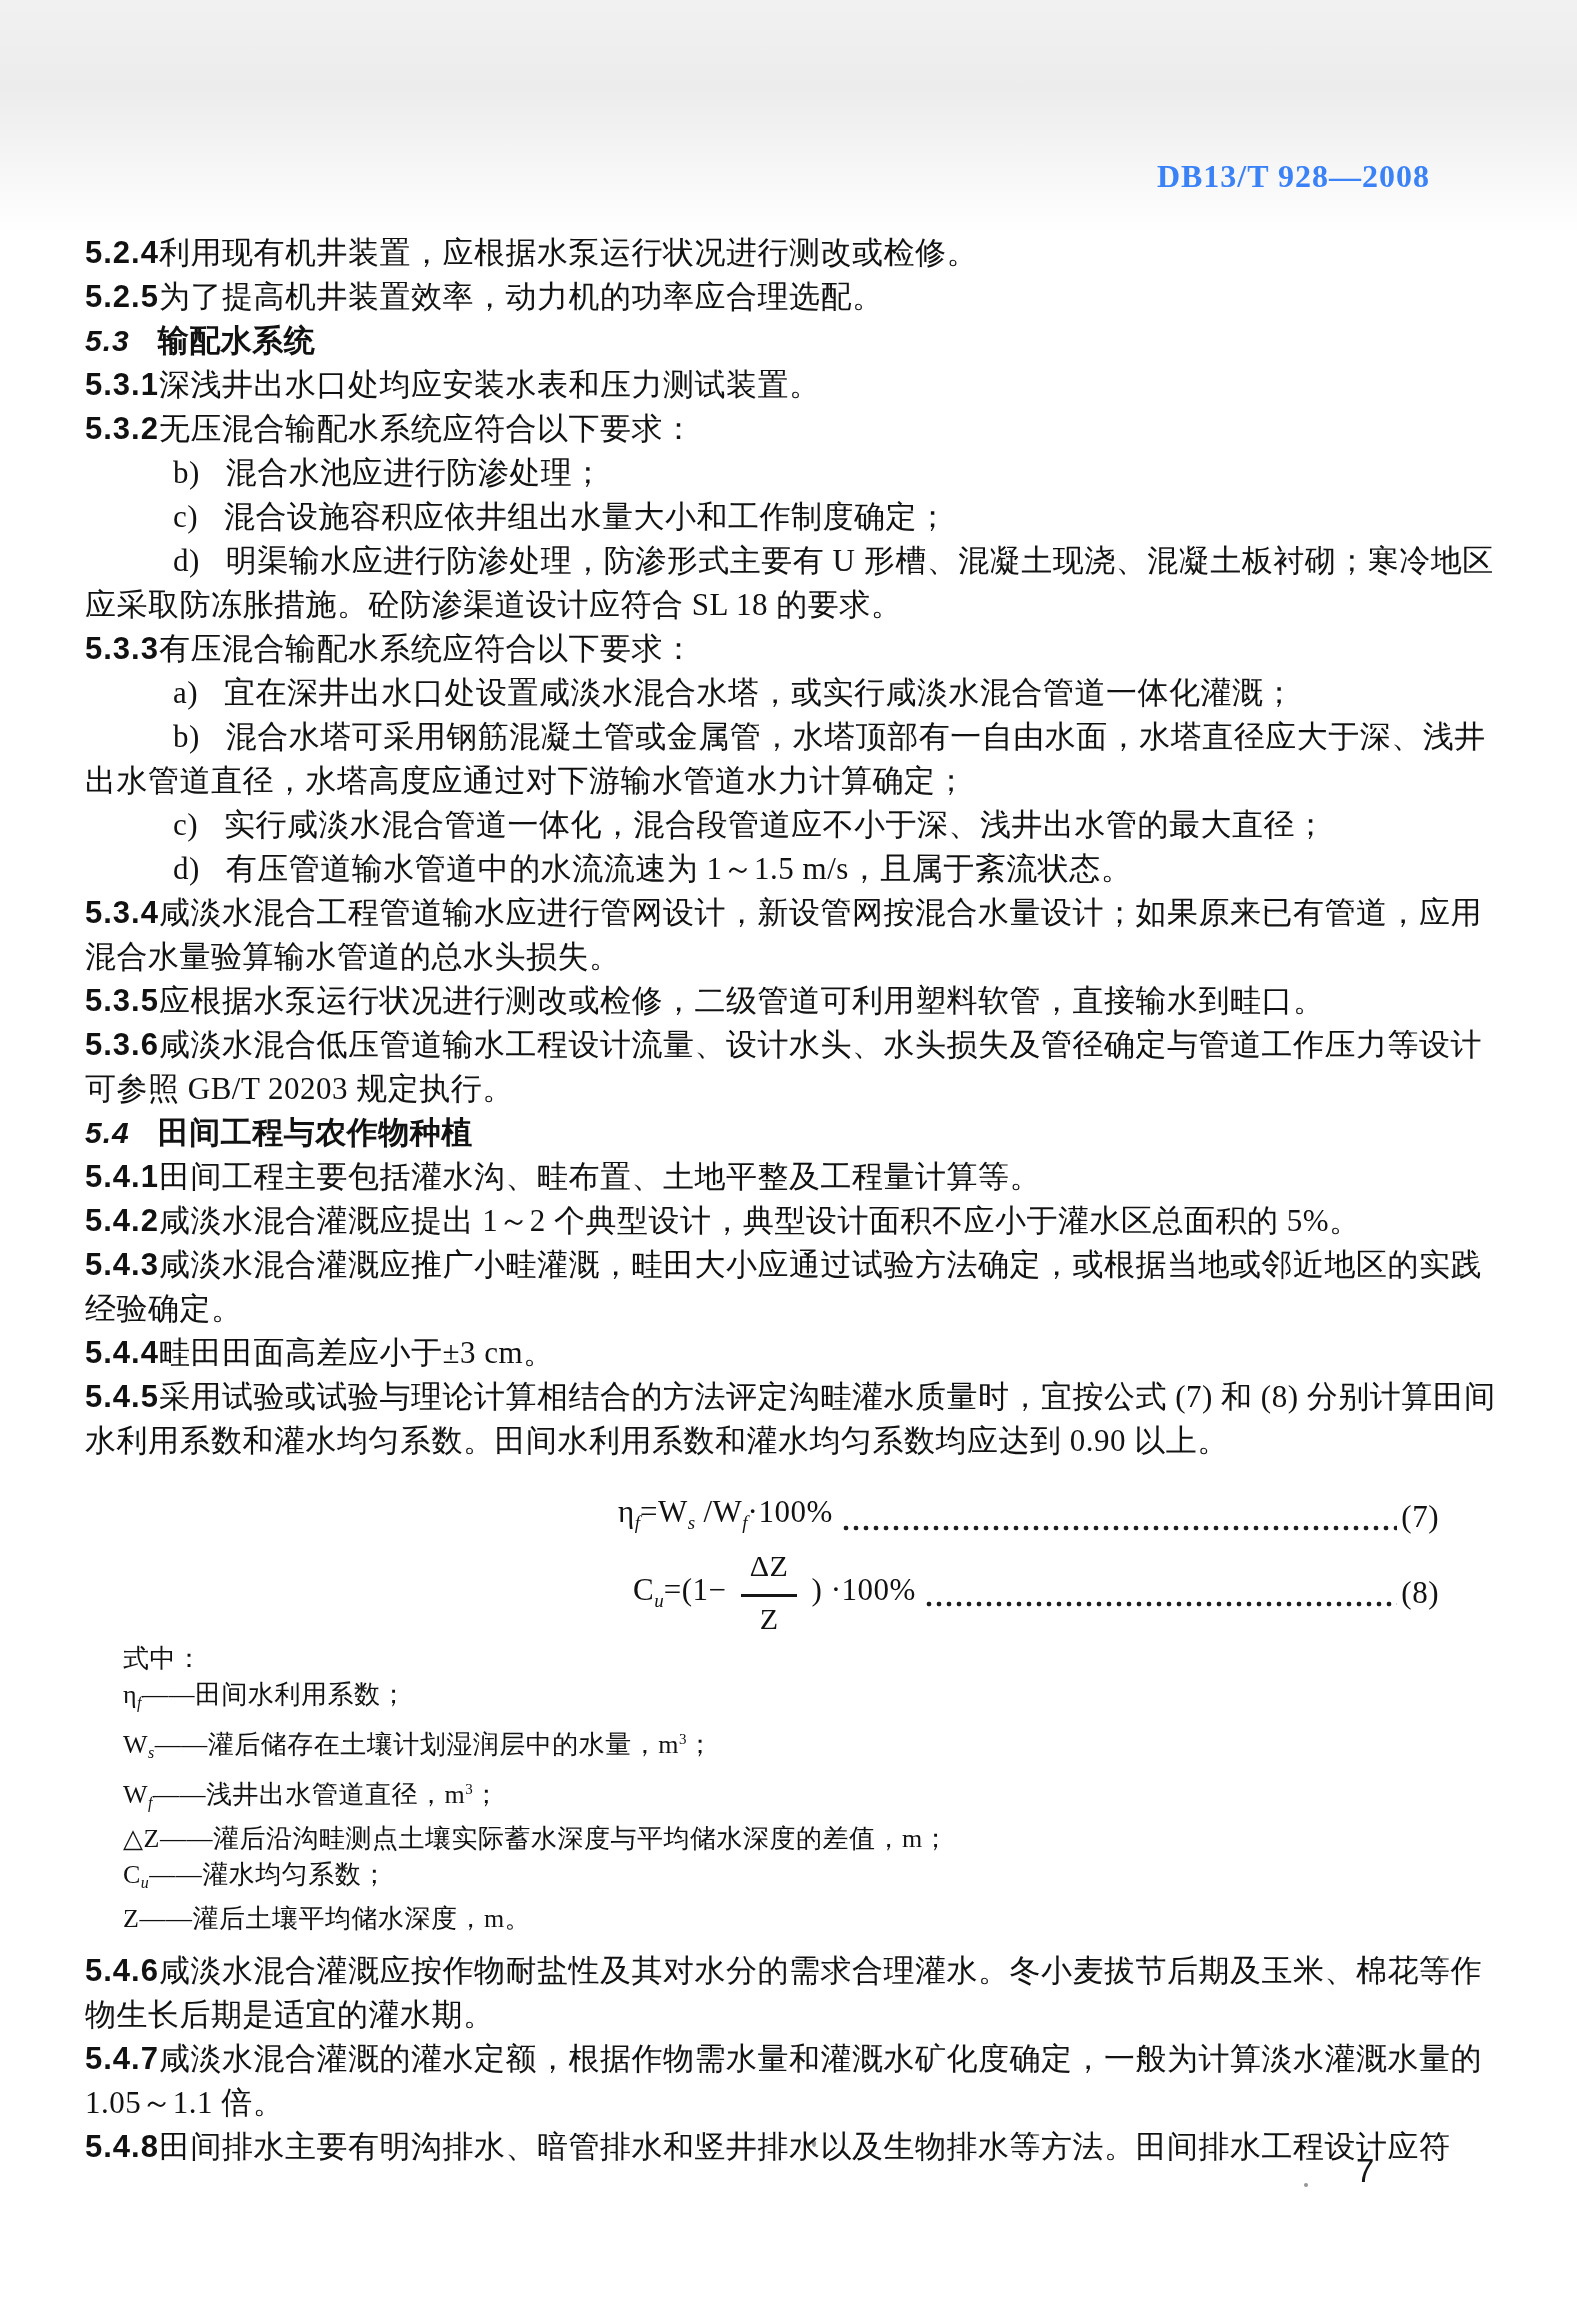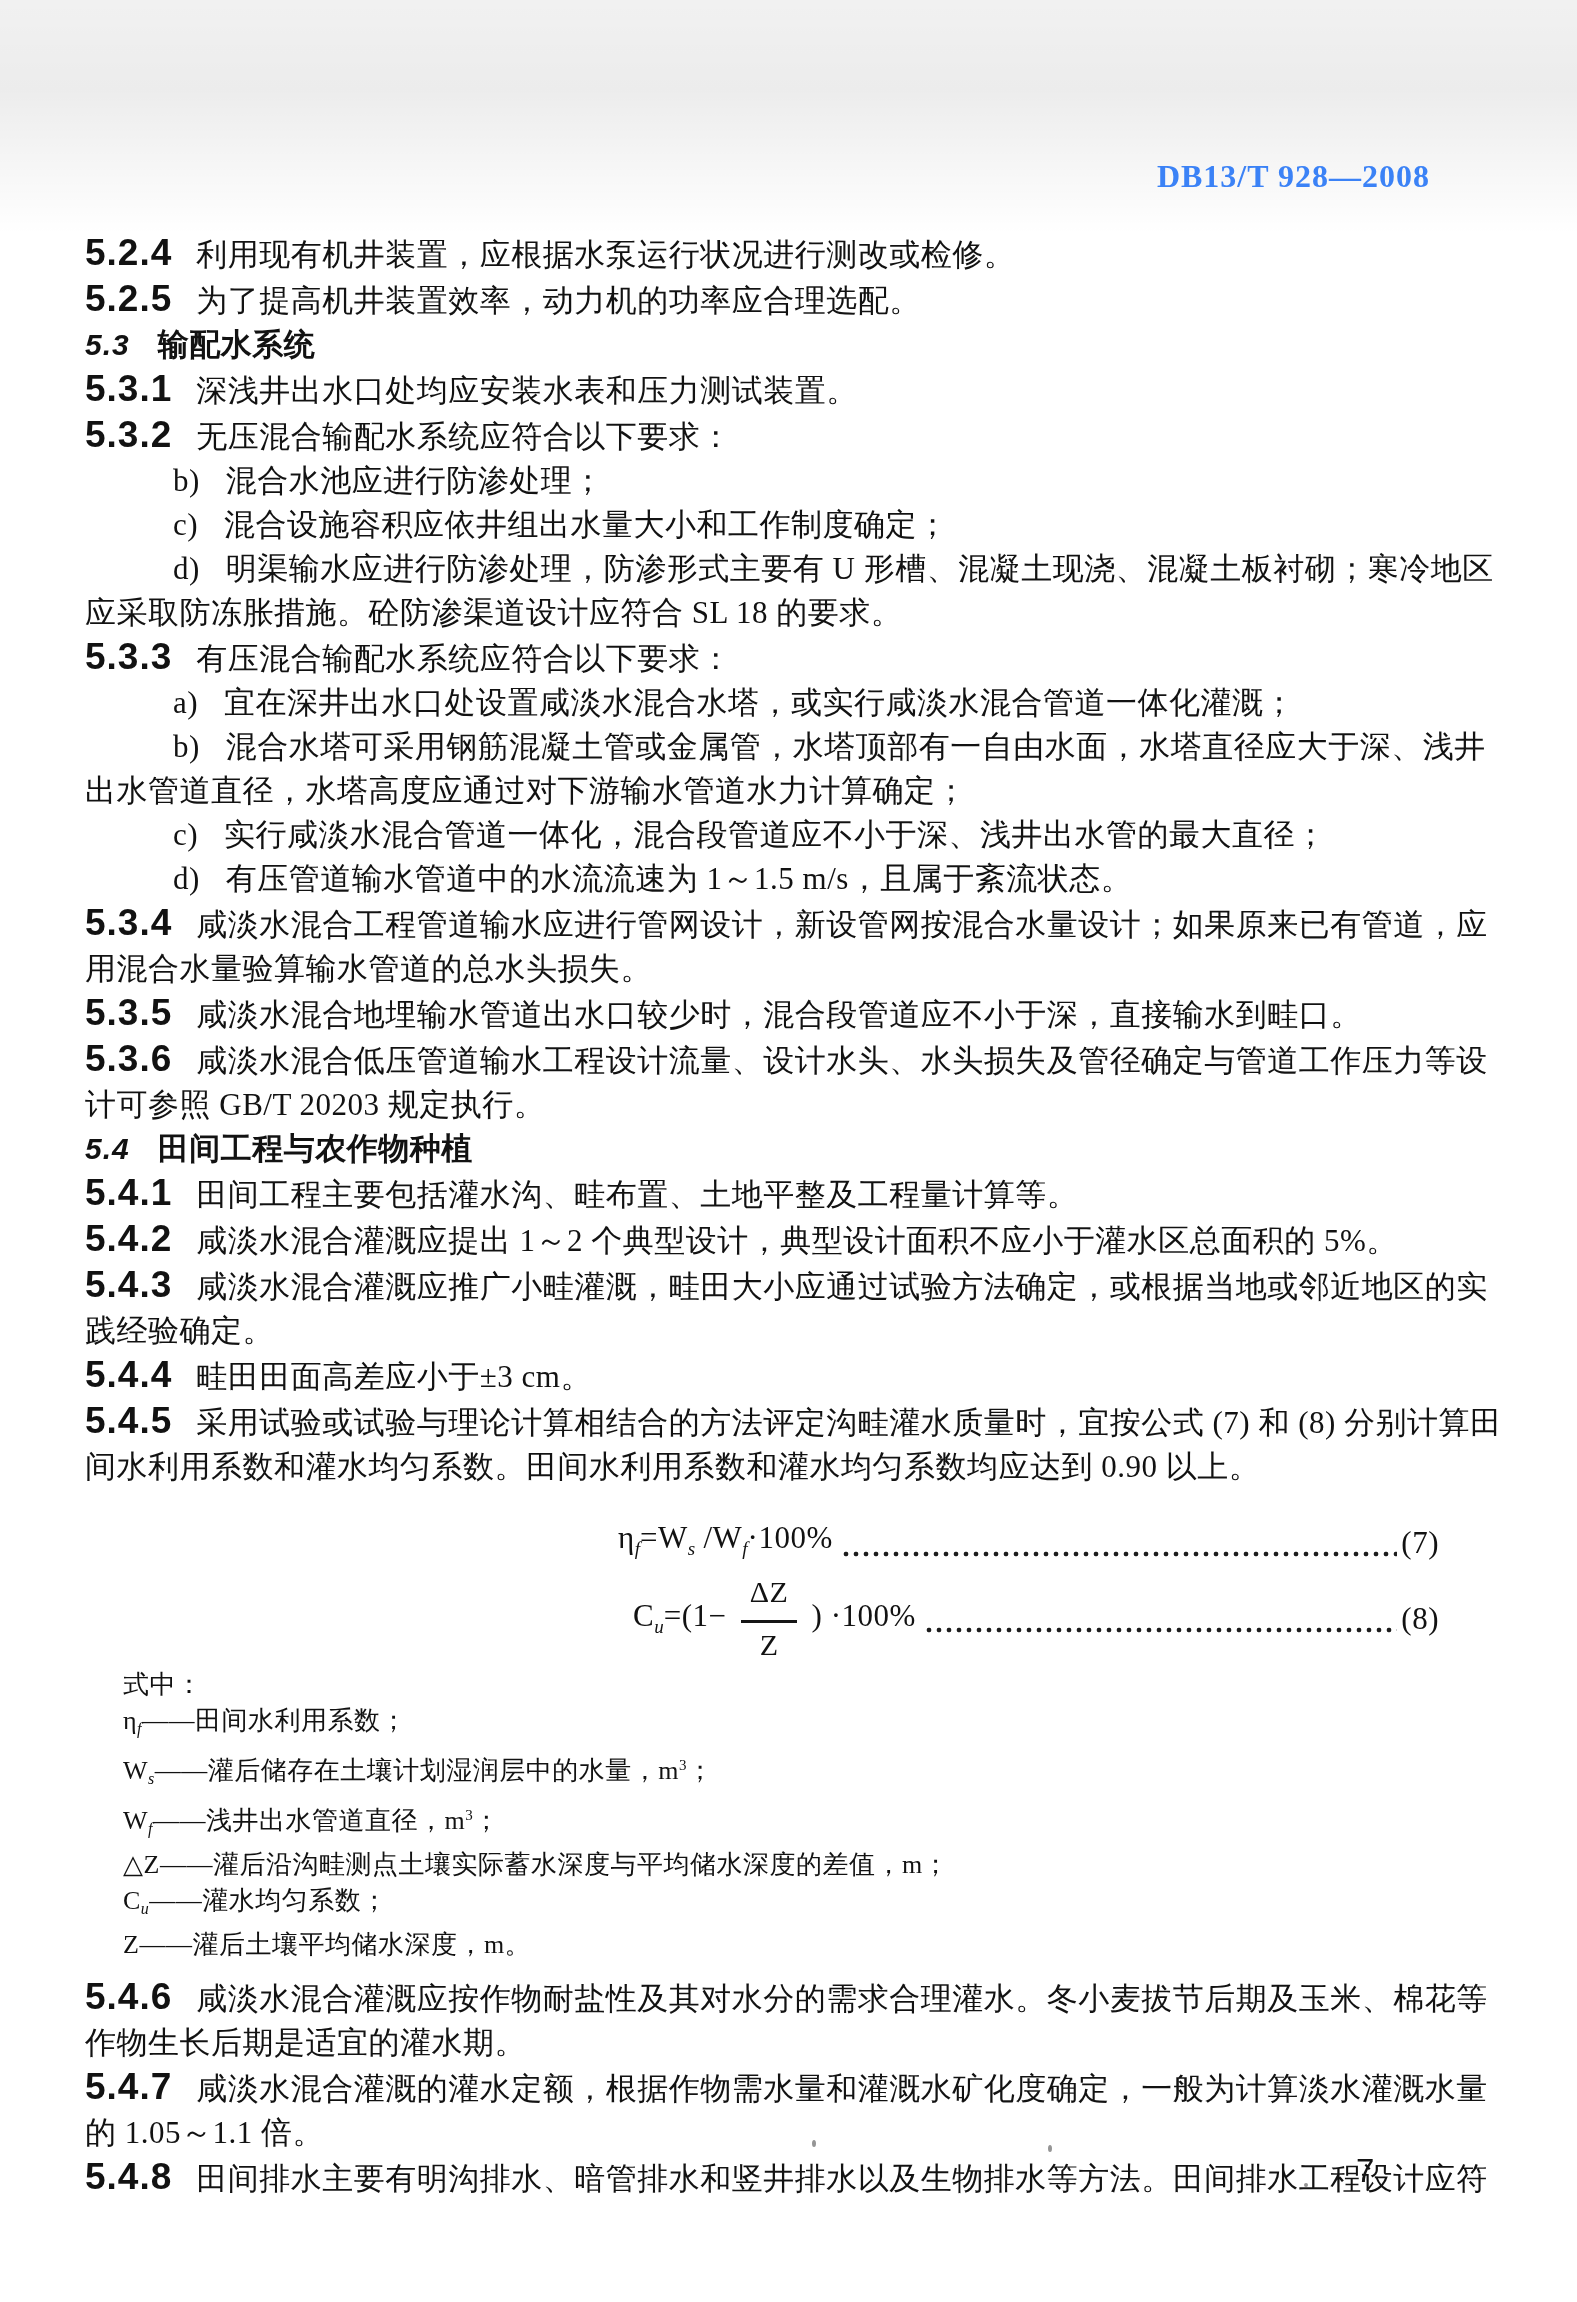--- a/index.html
+++ b/index.html
@@ -7,21 +7,21 @@
        font-family:"Liberation Serif","DejaVu Serif",serif;color:#121212;}
   .page{position:absolute;inset:0;width:1577px;height:2302px;background:#ffffff;overflow:hidden;}
   .scan-shade{position:absolute;top:0;left:0;width:100%;height:235px;pointer-events:none;
        background:linear-gradient(180deg,rgba(0,0,0,0.055) 0%,rgba(0,0,0,0.075) 38%,rgba(0,0,0,0.0) 100%);}
   .doc-header{position:absolute;top:158px;right:147px;font-size:32px;letter-spacing:1px;
        font-family:"Liberation Serif","DejaVu Serif",serif;font-weight:bold;color:#3b82f6;}
   .doc-body{position:absolute;left:85px;top:231px;width:1420px;font-size:31px;line-height:44px;
        letter-spacing:0.5px;}
   .doc-body p{margin:0;padding:0;}
   p.clause .num,p.heading .num{font-family:"Liberation Sans","DejaVu Sans",sans-serif;
-       font-weight:bold;font-size:37px;letter-spacing:1px;margin-right:24px;}
+       font-weight:bold;font-size:31px;letter-spacing:1px;}
   p.heading{font-family:"Liberation Sans","DejaVu Sans",sans-serif;font-weight:bold;font-size:31px;}
   p.heading .num{font-size:30px;margin-right:28px;font-style:italic;}
   p.item{text-indent:88px;}
   p.item .label{margin-right:26px;}
   
   .formula-area{margin-top:30px;}
   .formula-row{display:flex;align-items:center;padding-right:66px;}
   .formula-row.f7{padding-left:533px;height:48px;}
   .formula-row.f8{padding-left:548px;height:90px;margin-top:6px;}
   .f-body{white-space:nowrap;font-size:31px;}
@@ -67,21 +67,21 @@
         <p class="clause"><span class="num">5.3.2</span><span class="txt">无压混合输配水系统应符合以下要求：</span></p>
         <p class="item"><span class="label">b)</span><span class="txt">混合水池应进行防渗处理；</span></p>
         <p class="item"><span class="label">c)</span><span class="txt">混合设施容积应依井组出水量大小和工作制度确定；</span></p>
         <p class="item"><span class="label">d)</span><span class="txt">明渠输水应进行防渗处理，防渗形式主要有 U 形槽、混凝土现浇、混凝土板衬砌；寒冷地区应采取防冻胀措施。砼防渗渠道设计应符合 SL 18 的要求。</span></p>
         <p class="clause"><span class="num">5.3.3</span><span class="txt">有压混合输配水系统应符合以下要求：</span></p>
         <p class="item"><span class="label">a)</span><span class="txt">宜在深井出水口处设置咸淡水混合水塔，或实行咸淡水混合管道一体化灌溉；</span></p>
         <p class="item"><span class="label">b)</span><span class="txt">混合水塔可采用钢筋混凝土管或金属管，水塔顶部有一自由水面，水塔直径应大于深、浅井出水管道直径，水塔高度应通过对下游输水管道水力计算确定；</span></p>
         <p class="item"><span class="label">c)</span><span class="txt">实行咸淡水混合管道一体化，混合段管道应不小于深、浅井出水管的最大直径；</span></p>
         <p class="item"><span class="label">d)</span><span class="txt">有压管道输水管道中的水流流速为 1～1.5 m/s，且属于紊流状态。</span></p>
         <p class="clause"><span class="num">5.3.4</span><span class="txt">咸淡水混合工程管道输水应进行管网设计，新设管网按混合水量设计；如果原来已有管道，应用混合水量验算输水管道的总水头损失。</span></p>
-        <p class="clause"><span class="num">5.3.5</span><span class="txt">咸淡水混合地埋输水管道出水口较少时，混合段管道应不小于深，直接输水到畦口。</span></p>
+        <p class="clause"><span class="num">5.3.5</span><span class="txt">应根据水泵运行状况进行测改或检修，二级管道可利用塑料软管，直接输水到畦口。</span></p>
         <p class="clause"><span class="num">5.3.6</span><span class="txt">咸淡水混合低压管道输水工程设计流量、设计水头、水头损失及管径确定与管道工作压力等设计可参照 GB/T 20203 规定执行。</span></p>
         <p class="heading"><span class="num">5.4</span><span class="txt">田间工程与农作物种植</span></p>
         <p class="clause"><span class="num">5.4.1</span><span class="txt">田间工程主要包括灌水沟、畦布置、土地平整及工程量计算等。</span></p>
         <p class="clause"><span class="num">5.4.2</span><span class="txt">咸淡水混合灌溉应提出 1～2 个典型设计，典型设计面积不应小于灌水区总面积的 5%。</span></p>
         <p class="clause"><span class="num">5.4.3</span><span class="txt">咸淡水混合灌溉应推广小畦灌溉，畦田大小应通过试验方法确定，或根据当地或邻近地区的实践经验确定。</span></p>
         <p class="clause"><span class="num">5.4.4</span><span class="txt">畦田田面高差应小于±3 cm。</span></p>
         <p class="clause"><span class="num">5.4.5</span><span class="txt">采用试验或试验与理论计算相结合的方法评定沟畦灌水质量时，宜按公式 (7) 和 (8) 分别计算田间水利用系数和灌水均匀系数。田间水利用系数和灌水均匀系数均应达到 0.90 以上。</span></p>
       </div>
 
     <div class="formula-area">

